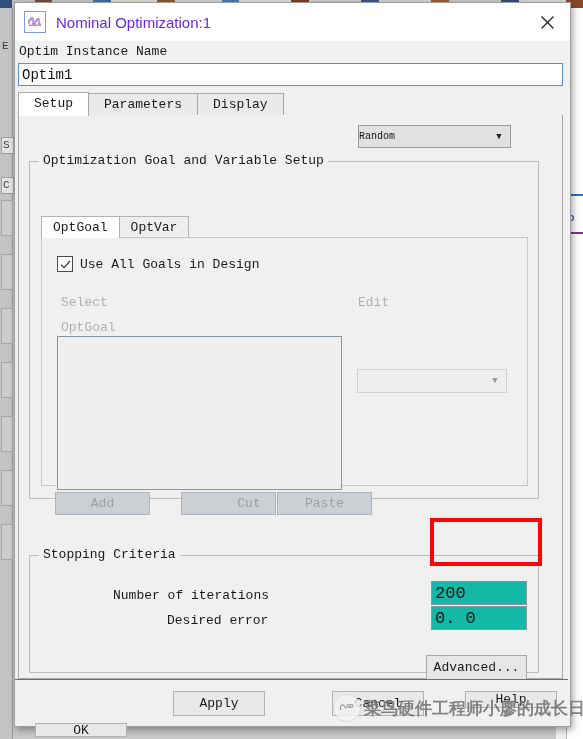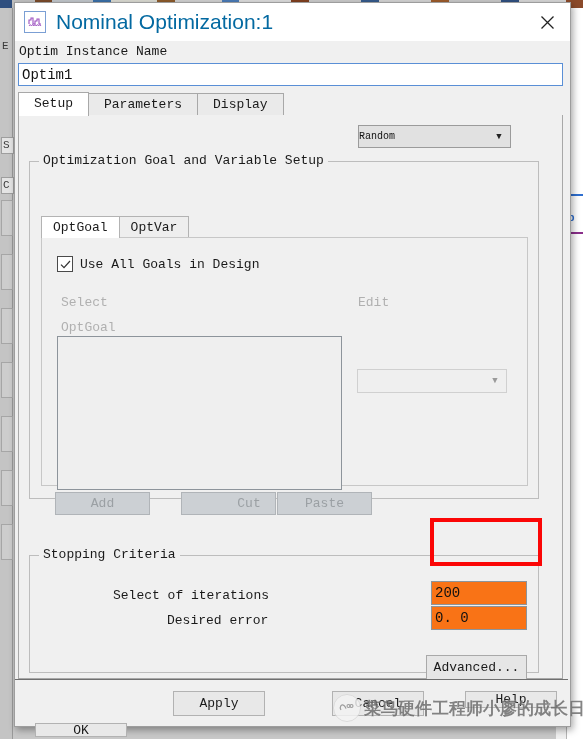--- a/index.html
+++ b/index.html
@@ -73,21 +73,21 @@
     position: relative; height: 38px; background: #ffffff;
     display: flex; align-items: center;
   }
   .title-icon {
     width: 20px; height: 20px; margin-left: 9px; margin-right: 10px;
     border: 1px solid #7b9fd4; background: #ffffff;
     display: flex; align-items: center; justify-content: center;
     flex: 0 0 auto;
   }
   .title-text {
-    font-size: 21px; color: #0369a1; letter-spacing: 0px;
+    font-size: 15px; color: #6d28d9; letter-spacing: 0px;
     font-family: "Liberation Sans", sans-serif;
   }
   .title-close {
     position: absolute; right: 0; top: 0; width: 46px; height: 38px;
     display: flex; align-items: center; justify-content: center;
     cursor: pointer;
   }
   .title-close svg { display:block; }
 
   .dlg-body {
@@ -200,22 +200,22 @@
     display: flex; align-items: center; justify-content: center;
     font-family: "Liberation Mono", "DejaVu Sans Mono", monospace;
   }
   .btn.disabled { color: #9ba0a4; cursor: default; }
   .btn.plain { background: #e6e6e6; border: 1px solid #a9a9a9; }
   .btn.bottom { background: #e8e8e8; border: 1px solid #b2b2b2; }
 
   
   .txtinput {
     position: absolute; box-sizing: border-box;
-    border: 1px solid #8d949b; background: #f97316;
-    font-size: 14px; color: #111; padding-left: 3px;
+    border: 1px solid #8d949b; background: #14b8a6;
+    font-size: 17px; color: #111; padding-left: 3px;
     display: flex; align-items: center;
     font-family: "Liberation Mono", "DejaVu Sans Mono", monospace;
   }
 
   
   .redbox {
     position: absolute; border: 4px solid #fb0606; box-sizing: border-box;
     pointer-events: none; z-index: 50;
   }
 
@@ -342,21 +342,21 @@
         </div>
 
         <div class="btn disabled" style="left:36px; top:377px; width:95px; height:23px;">Add</div>
         <div class="btn disabled" style="left:162px; top:377px; width:95px; height:23px;padding-left:41px;">Cut</div>
         <div class="btn disabled" style="left:258px; top:377px; width:95px; height:23px;">Paste</div>
 
         <div class="groupbox" style="left:10px; top:440px; width:510px; height:118px;">
           <div class="group-legend">Stopping Criteria</div>
         </div>
 
-        <div class="field-label" style="left:94px; top:473px;">Select of iterations</div>
+        <div class="field-label" style="left:94px; top:473px;">Number of iterations</div>
         <div class="txtinput" style="left:412px; top:466px; width:96px; height:24px;">200</div>
 
         <div class="field-label" style="left:148px; top:498px;">Desired error</div>
         <div class="txtinput" style="left:412px; top:491px; width:96px; height:24px;font-family:Liberation Mono, monospace;">0. 0</div>
 
         <div class="btn plain" style="left:407px; top:540px; width:101px; height:25px;text-align:right;">Advanced...</div>
       </div>
 
       <div class="bottombar">
         <div class="btn bottom" style="left:20px; top:11px; width:92px; height:14px;margin-top:32px;">OK</div>

